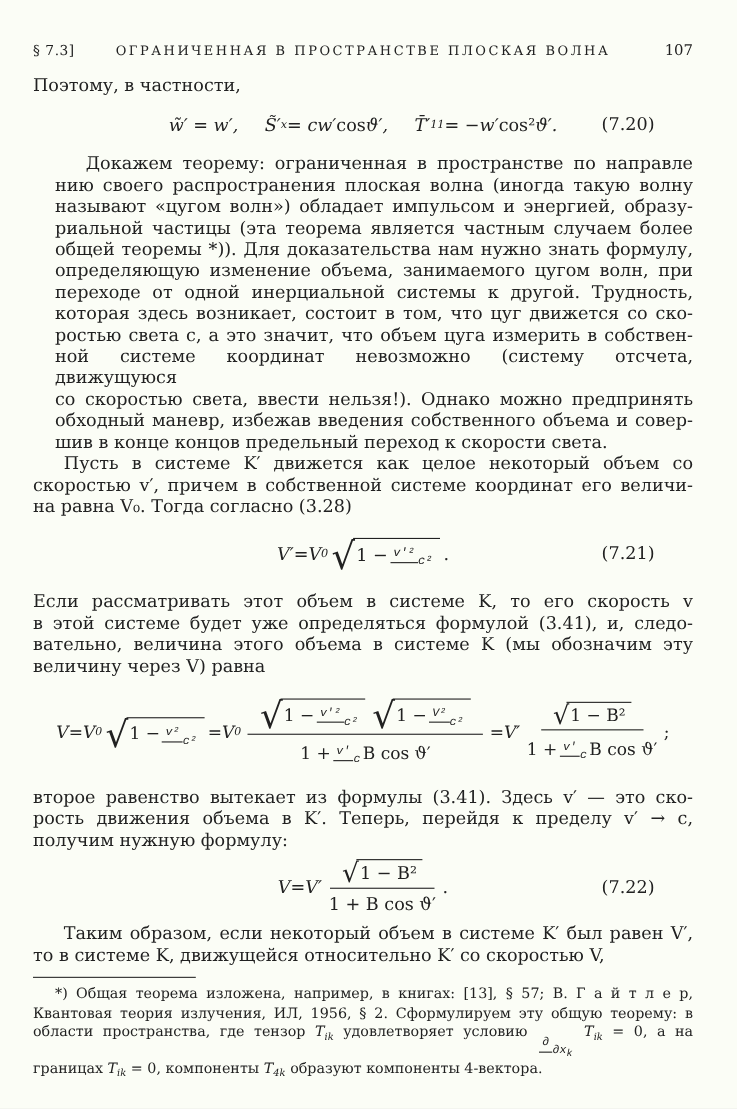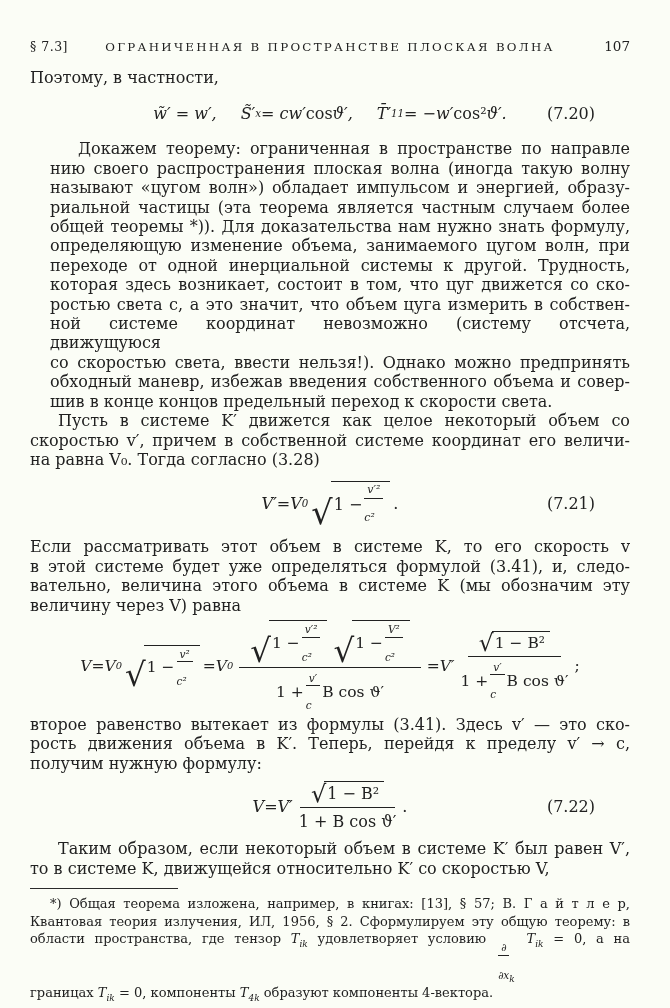--- a/index.html
+++ b/index.html
@@ -37,22 +37,22 @@
   .gap { display:inline-block; width:24px; }
 
   
   .sqrt { display:inline-flex; align-items:flex-end; margin:0 3px; }
   .surd { font-size:1.5em; line-height:0.8; margin-right:-2px; transform:translateY(1px); }
   .sqrt.tall .surd { font-size:2.1em; line-height:0.78; }
   .radicand { border-top:1.3px solid currentColor; padding:2px 5px 0 3px;
               display:inline-flex; align-items:center; white-space:nowrap; }
 
   
-  .sfrac { display:inline-flex; flex-direction:column; align-items:flex-start;
-           font-size:0.68em; line-height:1.18; margin:0 2px; font-style:italic; }
+  .sfrac { display:inline-flex; flex-direction:row; align-items:center;
+           font-size:0.68em; line-height:1.18; margin:0 2px; font-style:italic;font-family:Liberation Mono, monospace; }
   .sfrac .top { border-bottom:1px solid currentColor; padding:0 3px 1px; }
   .sfrac .bot { padding-top:1px;margin-top:12px; }
 
   
   .bfrac { display:inline-flex; flex-direction:column; align-items:center; margin:0 6px; }
   .bfrac .bnum { border-bottom:1.3px solid currentColor; padding:0 8px 4px;
                  display:inline-flex; align-items:flex-end; }
   .bfrac .bden { padding-top:4px; display:inline-flex; align-items:center; }
 
   

